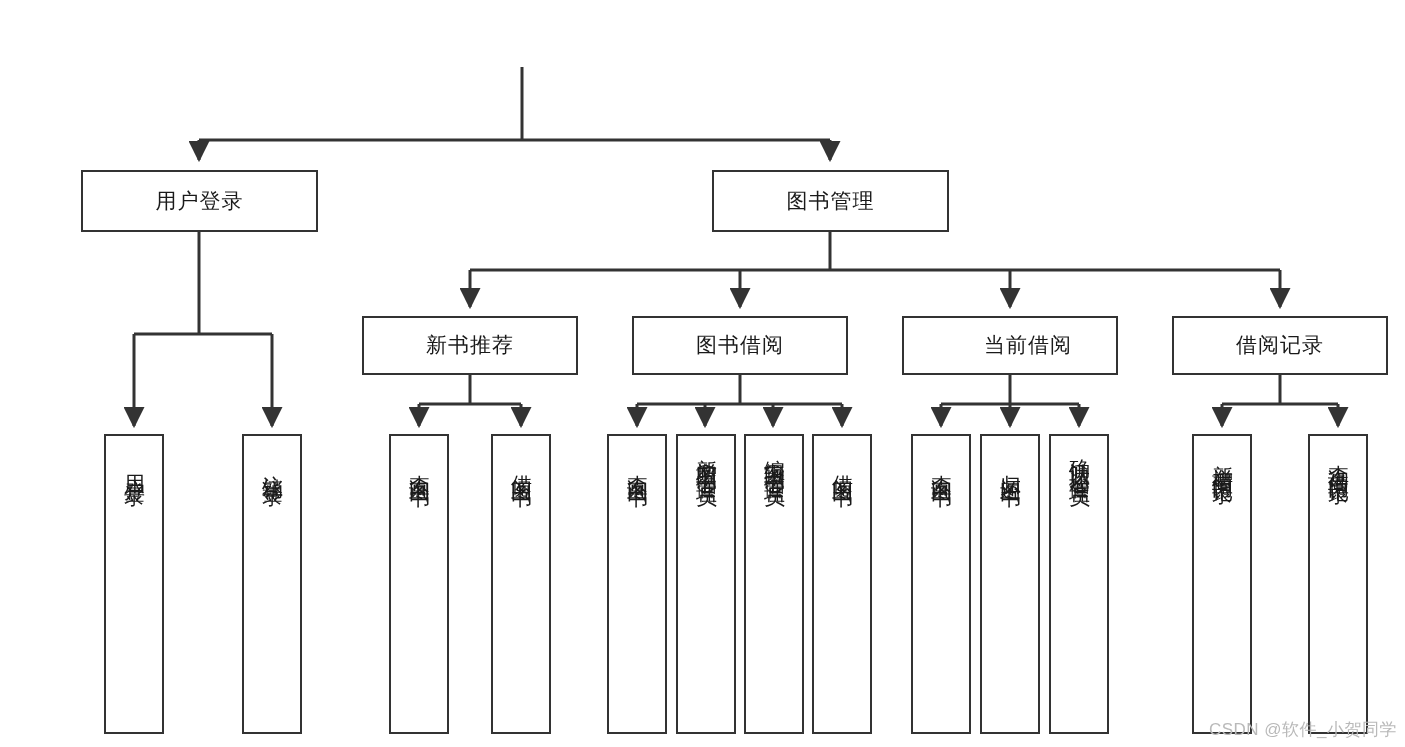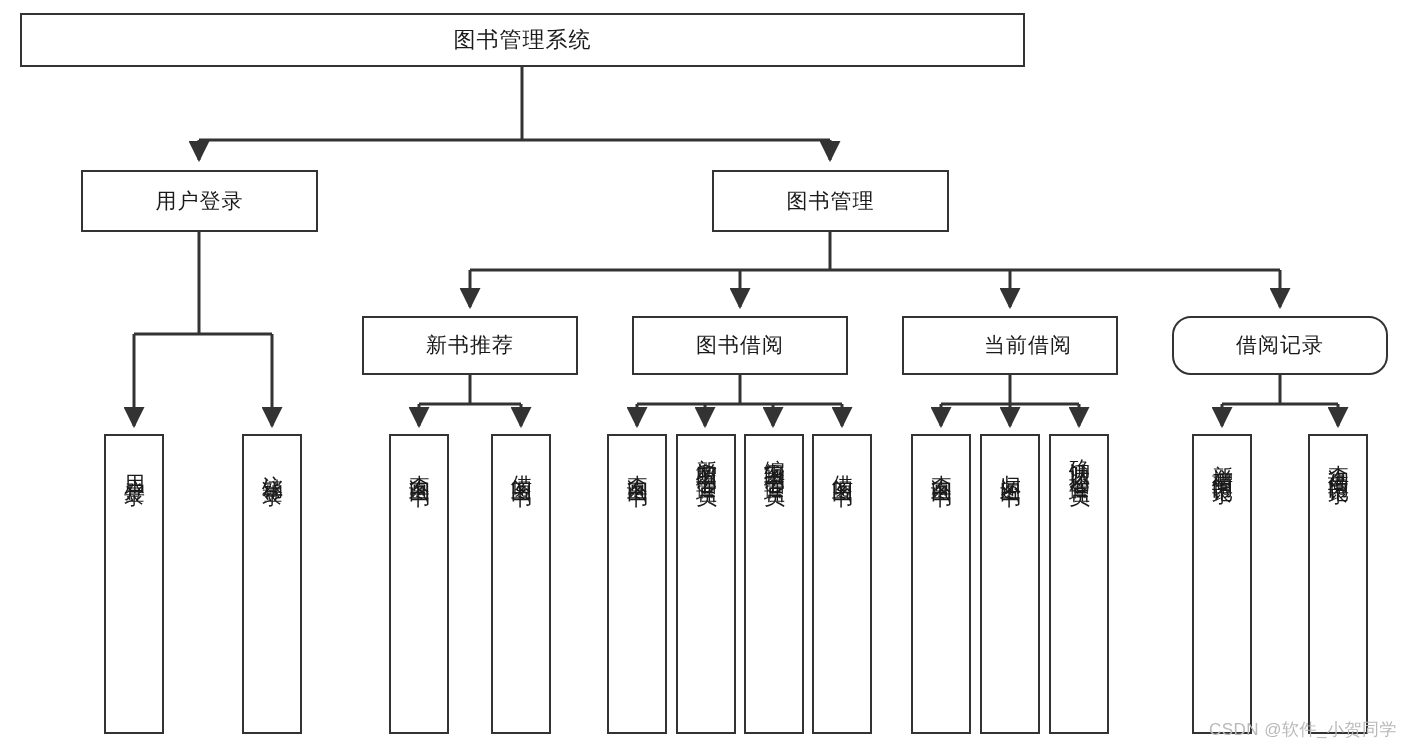--- a/index.html
+++ b/index.html
@@ -119,41 +119,38 @@
       <path d="M 1010 404 L 1010 426" marker-end="url(#arrow)"></path>
       <path d="M 1079 404 L 1079 426" marker-end="url(#arrow)"></path>
 
       <path d="M 1280 375 L 1280 404"></path>
       <path d="M 1222 404 L 1338 404"></path>
       <path d="M 1222 404 L 1222 426" marker-end="url(#arrow)"></path>
       <path d="M 1338 404 L 1338 426" marker-end="url(#arrow)"></path>
     </g>
   </svg>
 
-  <div class="node root" style="left:20px; top:13px; width:1005px; height:54px;">
-    <span class="lbl">图书管理系统</span>
-  </div>
 
   <div class="node l2" style="left:81px; top:170px; width:237px; height:62px;">
     <span class="lbl">用户登录</span>
   </div>
   <div class="node l3" style="left:362px; top:316px; width:216px; height:59px;">
     <span class="lbl">新书推荐</span>
   </div>
 
   <div class="node l2" style="left:712px; top:170px; width:237px; height:62px;">
     <span class="lbl">图书管理</span>
   </div>
   <div class="node l3" style="left:632px; top:316px; width:216px; height:59px;">
     <span class="lbl">图书借阅</span>
   </div>
   <div class="node l3" style="left:902px; top:316px; width:216px; height:59px;padding-left:36px;">
     <span class="lbl">当前借阅</span>
   </div>
-  <div class="node l3" style="left:1172px; top:316px; width:216px; height:59px;border-radius:19px;">
+  <div class="node l3" style="left:1172px; top:316px; width:216px; height:59px;">
     <span class="lbl">借阅记录</span>
   </div>
 
   <div class="node leaf" style="left:104px; top:434px; width:60px; height:300px;">
     <span class="lbl">用户登录</span>
   </div>
   <div class="node leaf" style="left:242px; top:434px; width:60px; height:300px;">
     <span class="lbl">注销登录</span>
   </div>
 

